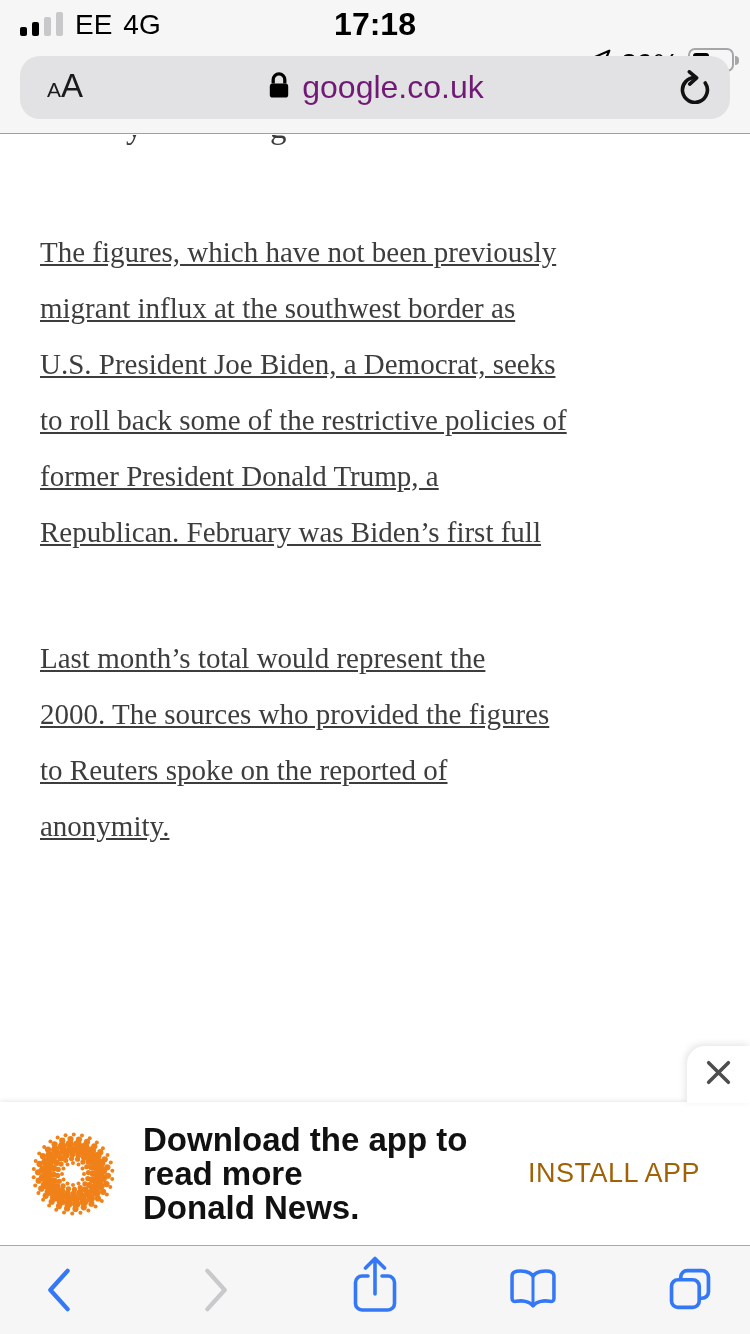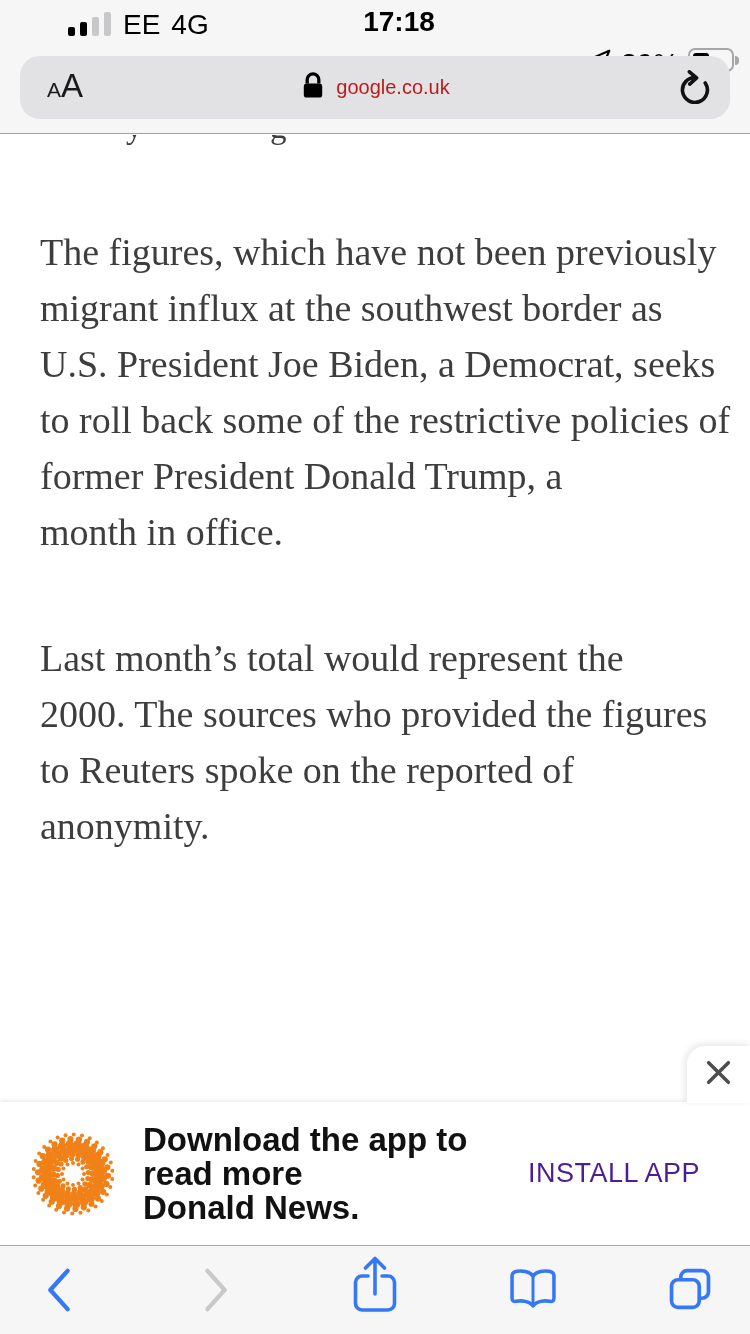--- a/index.html
+++ b/index.html
@@ -2,65 +2,65 @@
 <html><head>
 <meta charset="utf-8">
 <style>
   * { margin:0; padding:0; box-sizing:border-box; }
   html,body { width:750px; height:1334px; background:#fff; overflow:hidden;
               font-family:"Liberation Sans", sans-serif; }
   body { position:relative; }
 
   
   .chrome { position:absolute; top:0; left:0; width:750px; height:134px;
-            background:#f6f6f7; border-bottom:1px solid #a0a0a0; z-index:6;padding-left:48px; }
+            background:#f6f6f7; border-bottom:1px solid #a0a0a0; z-index:6; }
   .status-bar { position:relative; height:44px; }
   .sb-left { position:absolute; left:20px; top:9px; display:flex; align-items:center; gap:11px; }
   .carrier, .network { font-size:28px; color:#000; }
   .sb-time { position:absolute; left:0; right:0; top:6px; text-align:center;
-             font-size:28px; font-weight:600; color:#000; }
+             font-size:32px; font-weight:600; color:#000; }
   .sb-right { position:absolute; right:10px; top:8px; display:flex; align-items:flex-start; gap:9px;margin-top:40px; }
   .batt-pct { font-size:29px; color:#000; }
   .battery { position:relative; width:46px; height:24px; border:2px solid #a6a6a8; border-radius:7px; margin-right:6px; }
   .battery-fill { position:absolute; left:3px; top:3px; bottom:3px; width:39%; background:#000; border-radius:3px; }
   .battery-nub { position:absolute; right:-7px; top:6px; width:4px; height:9px; background:#a6a6a8; border-radius:0 4px 4px 0; }
 
   .url-field { position:absolute; left:20px; right:20px; top:56px; height:63px;
                background:#e2e2e4; border-radius:20px; }
   .aa-btn { position:absolute; left:27px; top:0; height:63px; display:flex; align-items:baseline; padding-top:13px; cursor:default; }
   .aa-small { font-size:21px; color:#1a1a1a; line-height:34px; }
   .aa-large { font-size:33px; color:#1a1a1a; line-height:34px; }
   .url-center { position:absolute; left:0; right:0; top:0; height:63px;
                 display:flex; align-items:center; justify-content:center; gap:10px; }
-  .domain { font-size:20px; color:#b91c1c; }
+  .domain { font-size:32px; color:#701a75; }
   .refresh-btn { position:absolute; right:20px; top:14px; }
 
   
   .top-clip { position:absolute; top:135px; left:0; width:750px; height:15px; overflow:hidden; z-index:1; }
   .clip-glyph { position:absolute; top:-24px; font-family:"Liberation Serif", serif; font-size:33px; line-height:33px; color:#3d3d3d; }
   .clip-glyph.g1 { left:126px; }
   .clip-glyph.g2 { left:270px; }
 
   .article { position:absolute; left:40px; top:224px; z-index:1; }
   .para + .para { margin-top:70px; }
-  .line { font-family:"Liberation Serif", serif; font-size:38px; line-height:56px;
-          color:#3d3d3d; white-space:nowrap; }
+  .line { font-family:"Liberation Serif", serif; font-size:29px; line-height:56px;
+          color:#3d3d3d; white-space:nowrap;text-decoration:underline; }
 
   
   .close-card { position:absolute; top:1046px; right:0; width:63px; height:57px;
                 background:#fff; border-top-left-radius:18px;
                 box-shadow:-2px -2px 7px rgba(0,0,0,0.10); z-index:3;
                 display:flex; align-items:center; justify-content:center; }
   .banner { position:absolute; top:1102px; left:0; width:750px; height:143px; background:#fff;
             box-shadow:0 -1px 5px rgba(0,0,0,0.10); z-index:2;
             display:flex; align-items:center; }
   .banner-logo { width:84px; height:84px; margin-left:31px; flex:0 0 auto; }
   .banner-text { margin-left:28px; font-size:33px; font-weight:600; line-height:34px; color:#111; }
   .install { margin-left:auto; margin-right:50px; font-size:27px; font-weight:400;
-             letter-spacing:0.5px; color:#4c1d95; white-space:nowrap; cursor:default; }
+             letter-spacing:0.5px; color:#a16207; white-space:nowrap; cursor:default; }
 
   
   .toolbar { position:absolute; top:1245px; left:0; width:750px; height:89px;
              background:#f6f6f7; border-top:1px solid #a8a8a8; z-index:5; }
   .tb-icon { position:absolute; transform:translateX(-50%); cursor:default; }
   .tb-back    { left:58px;  top:21px; }
   .tb-forward { left:217px; top:21px; }
   .tb-share   { left:375px; top:8px; }
   .tb-book    { left:533px; top:20px; }
   .tb-tabs    { left:690px; top:19px; }
@@ -125,21 +125,21 @@
   <span class="clip-glyph g2">g</span>
 </div>
 
 <div class="article">
   <div class="para">
     <div class="line">The figures, which have not been previously</div>
     <div class="line">migrant influx at the southwest border as</div>
     <div class="line">U.S. President Joe Biden, a Democrat, seeks</div>
     <div class="line">to roll back some of the restrictive policies of</div>
     <div class="line">former President Donald Trump, a</div>
-    <div class="line">month in office.</div>
+    <div class="line">Republican. February was Biden’s first full</div>
   </div>
   <div class="para">
     <div class="line">Last month’s total would represent the</div>
     <div class="line">2000. The sources who provided the figures</div>
     <div class="line">to Reuters spoke on the reported of</div>
     <div class="line">anonymity.</div>
   </div>
 </div>
 
 <div class="close-card">

